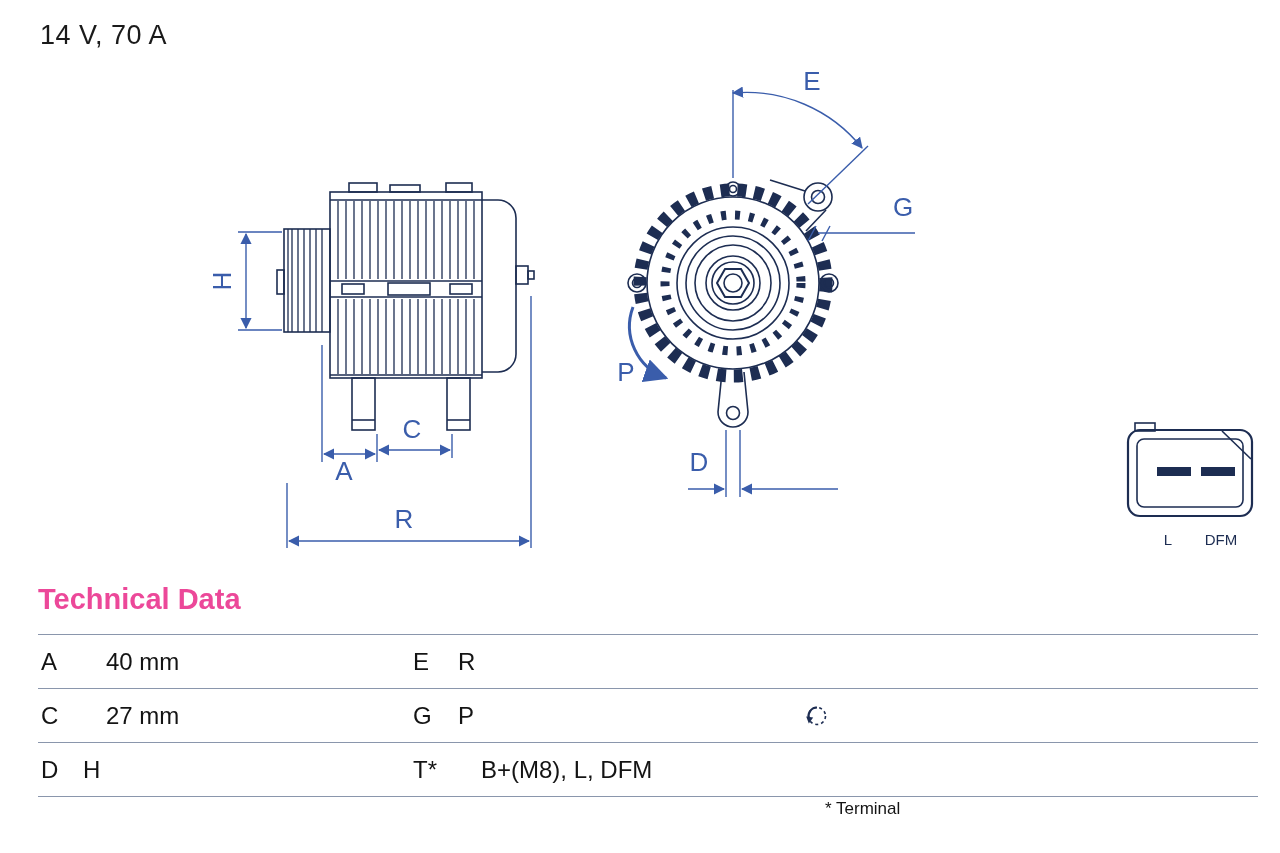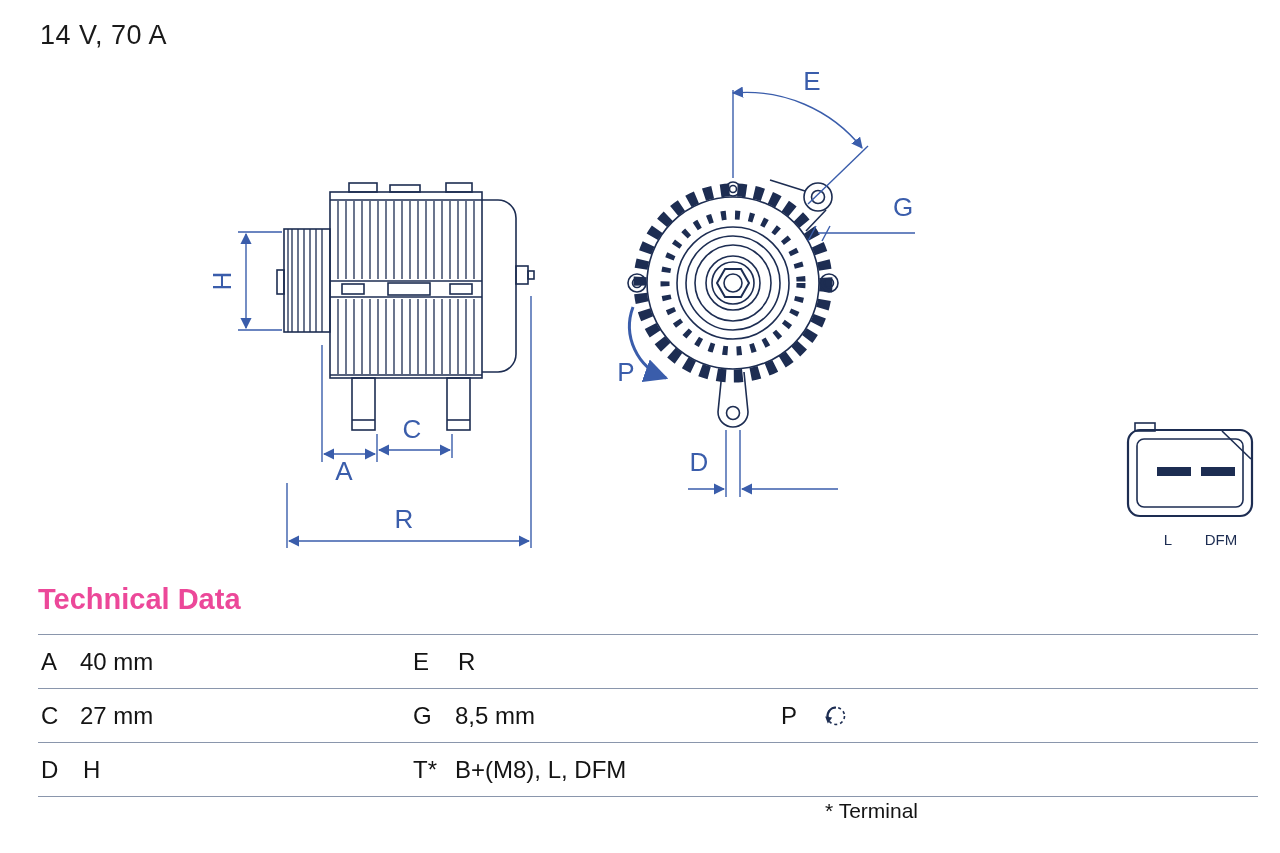--- a/index.html
+++ b/index.html
@@ -22,24 +22,24 @@
     border-top:1.6px solid #8a96ac;
   }
   .trow {
     display:grid;
     grid-template-columns:42px 330px 45px 323px 45px 1fr;
     align-items:center; height:53px;
     border-bottom:1.6px solid #8a96ac;
     font-size:24px; color:#141414;
   }
   .tkey { padding-left:3px; }
-  .tval { display:flex; align-items:center; gap:4px; }
+  .tval { display:flex; align-items:center; gap:4px;margin-left:26px; }
   .footnote {
     position:absolute; left:825px; top:799px;
-    font-size:21px; color:#141414;
+    font-size:17px; color:#141414;
   }
   .rot-icon svg { display:block; }
 </style>
 </head>
 <body>
 
 <div class="rating">14 V, 70 A</div>
 
 <svg class="drawing" width="1280" height="580" viewBox="0 0 1280 580">
   <defs>
@@ -174,21 +174,20 @@
   <div class="trow">
     <span class="tkey">A</span>
     <span class="tval">40 mm</span>
     <span class="tkey">E</span>
     <span class="tkey">R</span>
   </div>
   <div class="trow">
     <span class="tkey">C</span>
     <span class="tval">27 mm</span>
     <span class="tkey">G</span>
-    <span class="tval">8,5 mm</span>
     <span class="tkey">P</span>
     <span class="tval">
       <span class="rot-icon">
         <svg width="26" height="26" viewBox="0 0 26 26">
           <circle cx="13" cy="13" r="8.5" fill="none" stroke="#1d2d52" stroke-width="1.6" stroke-dasharray="3 3"></circle>
           <path d="M13 4.5 A8.5 8.5 0 0 0 5.2 16.2" fill="none" stroke="#1d2d52" stroke-width="2.2"></path>
           <polygon points="2.2,13.4 9.2,14.6 4.8,20.4" fill="#1d2d52"></polygon>
         </svg>
       </span>
     </span>

